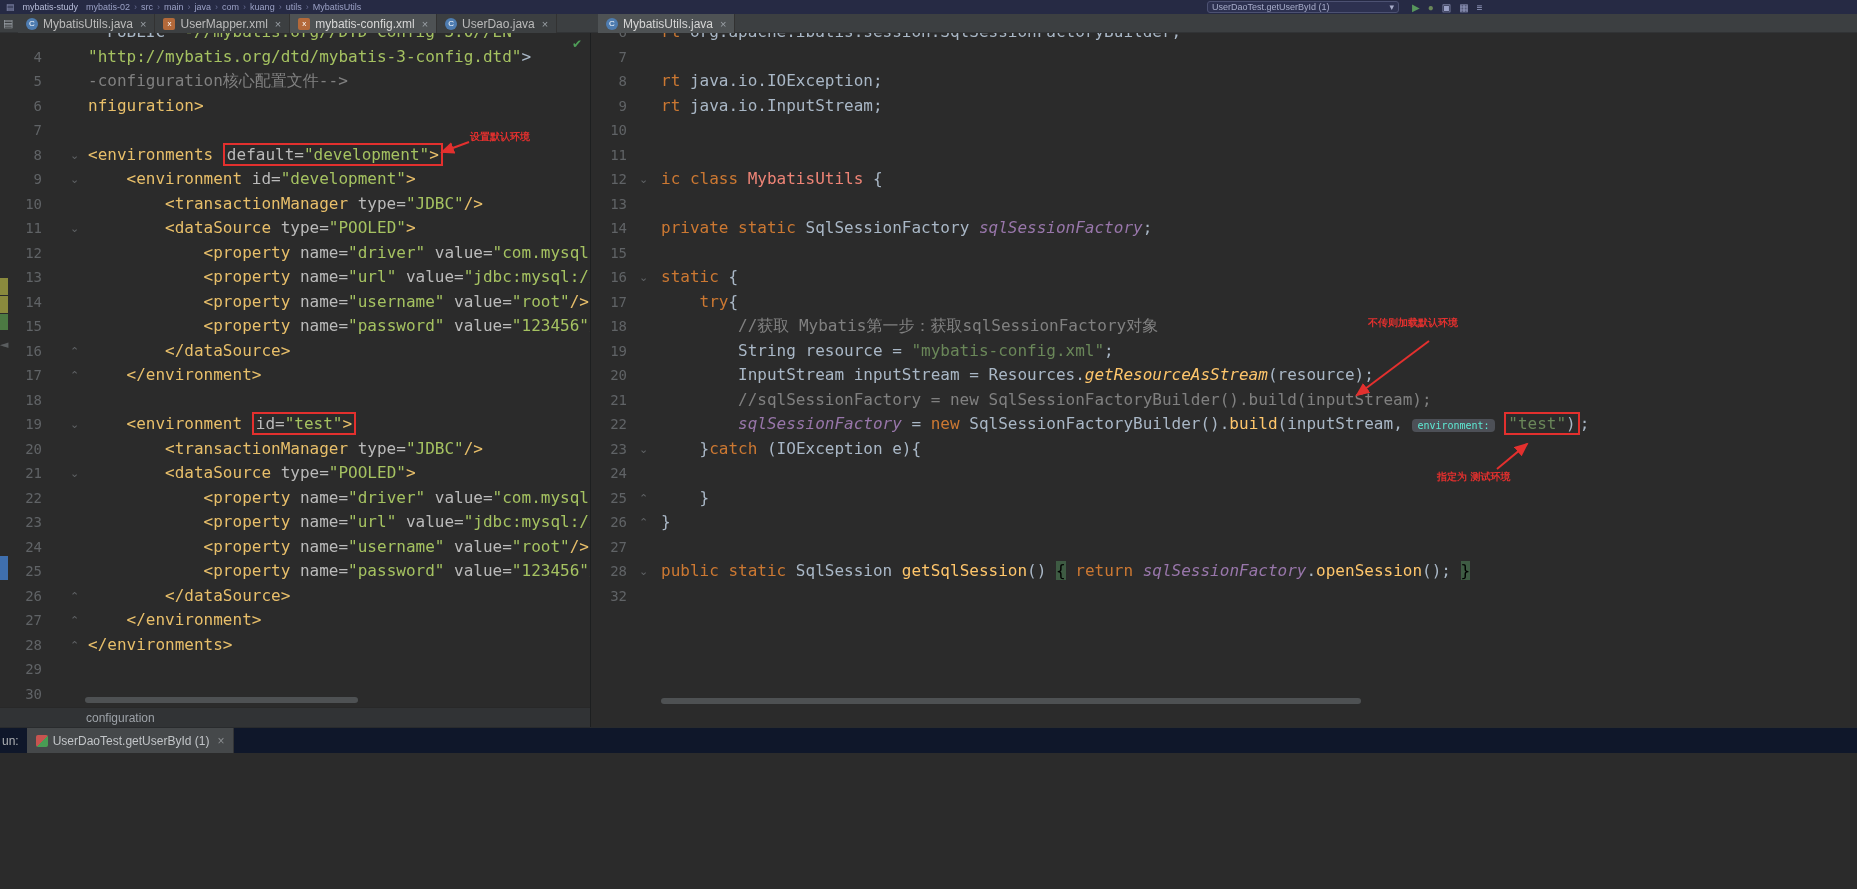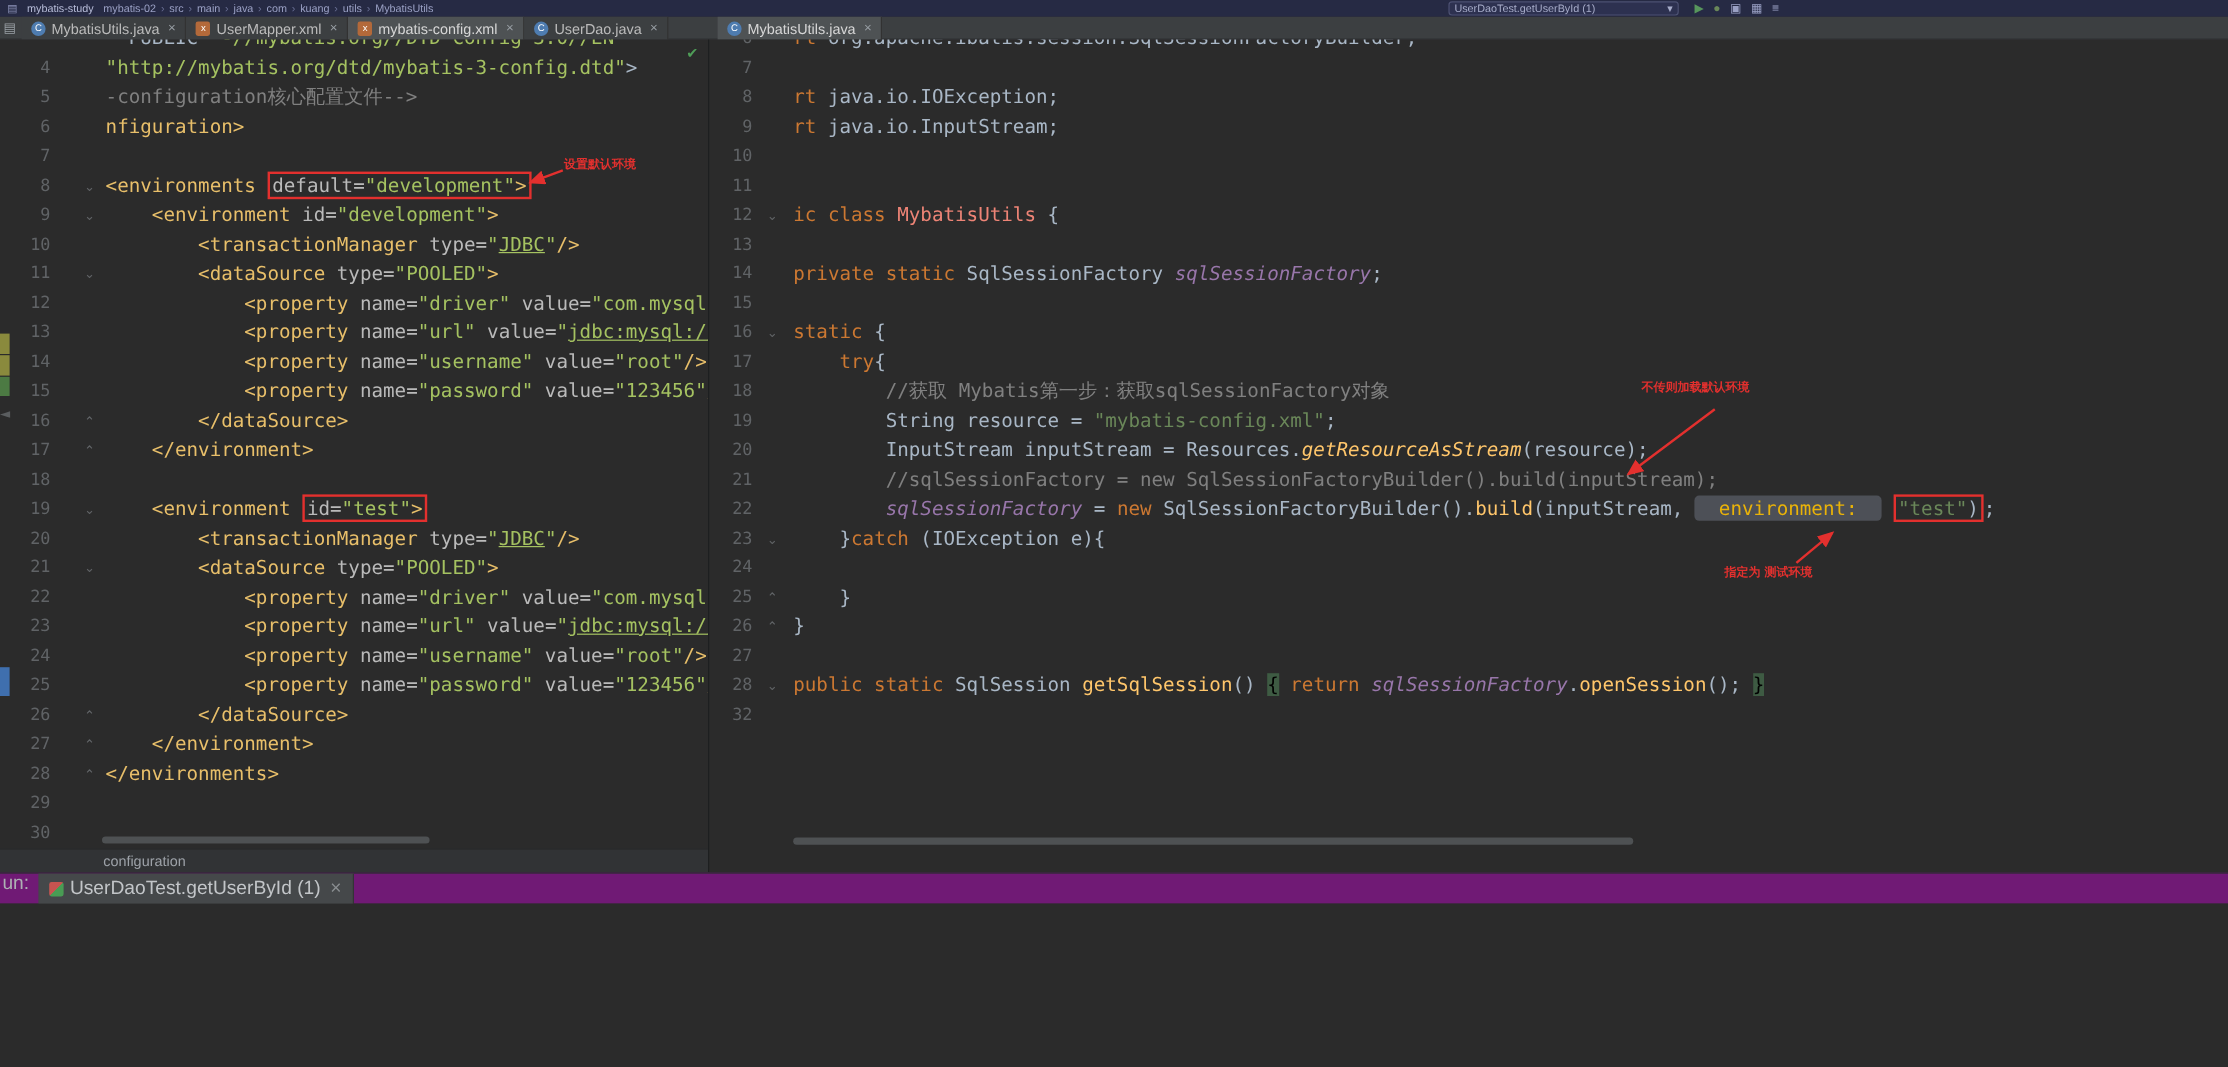--- a/index.html
+++ b/index.html
@@ -45,40 +45,40 @@
 #right-editor .gicon{left:48px}
 .code{position:absolute;top:0;white-space:pre}
 #left-editor .code{left:88px}
 #right-editor .code{left:70px}
 
 
 .sg-t{color:#e8bf6a}
 .sg-a{color:#bababa}
 #left-editor .sg-s,#left-editor .sg-sl{color:#a5c261}
 #right-editor .sg-s{color:#6a8759}
-.sg-sl{text-decoration:underline}
+.sg-sl{}
 .sg-p{color:#a9b7c6}
 .sg-kw{color:#cc7832}
 .sg-c{color:#808080}
 .sg-fld{color:#9876aa;font-style:italic}
 .sg-m{color:#ffc66b}
 .sg-sm{color:#ffc66b;font-style:italic}
 .sg-cn{color:#ee8476}
 .sg-hl{background:#3e5b43}
-.sg-inlay{background:#4d5057;color:#eab308;border-radius:4px;padding:1px 20px;font-size:16px}
+.sg-inlay{background:#4d5057;color:#5eead4;border-radius:4px;padding:1px 5px;font-size:10px}
 .redbox{border:2px solid #e3302e;padding:0 2px}
 
 .check{position:absolute;right:8px;top:4px;color:#4f9e58;font-size:12px;font-family:"DejaVu Sans",sans-serif}
 .hscroll{position:absolute;height:6px;background:#55585a;border-radius:3px;opacity:.85}
 #left-hscroll{left:85px;top:664px;width:273px}
 #right-hscroll{left:70px;top:665px;width:700px}
 
 
 #left-breadcrumbbar{position:absolute;left:0;top:707px;width:590px;height:20px;background:#313335;color:#9da2a8;font-size:12px;line-height:20px;padding-left:86px;border-top:1px solid #282828}
-#runbar{position:absolute;left:0;top:727px;width:100%;height:26px;background:#701a75;border-top:1px solid #292b2d;display:flex;gap:8px;font-size:16px;color:#adb0b3}
+#runbar{position:absolute;left:0;top:727px;width:100%;height:26px;background:#0f172a;border-top:1px solid #292b2d;display:flex;align-items:center;gap:8px;font-size:12px;color:#adb0b3}
 .runlabel{margin-left:2px}
 .runtab{display:flex;align-items:center;gap:5px;background:#45484a;height:26px;padding:0 9px;border-right:1px solid #323436;color:#c2c5c8}
 .junit-icon{width:12px;height:12px;border-radius:2px;background:linear-gradient(135deg,#c75450 50%,#499c54 50%)}
 .closex{color:#8a8e91;margin-left:3px}
 #console{position:absolute;left:0;top:753px;width:100%;height:136px;background:#2b2b2b}
 
 
 .stripe-mark{position:absolute;left:0;width:8px}
 .stripe-arrow{position:absolute;left:0;top:338px;color:#5a5d5f;font-size:11px;font-family:"DejaVu Sans",sans-serif}
 .rednote{position:absolute;color:#e3302e;font-size:10px;font-weight:bold;font-family:"DejaVu Sans",sans-serif;white-space:nowrap}

